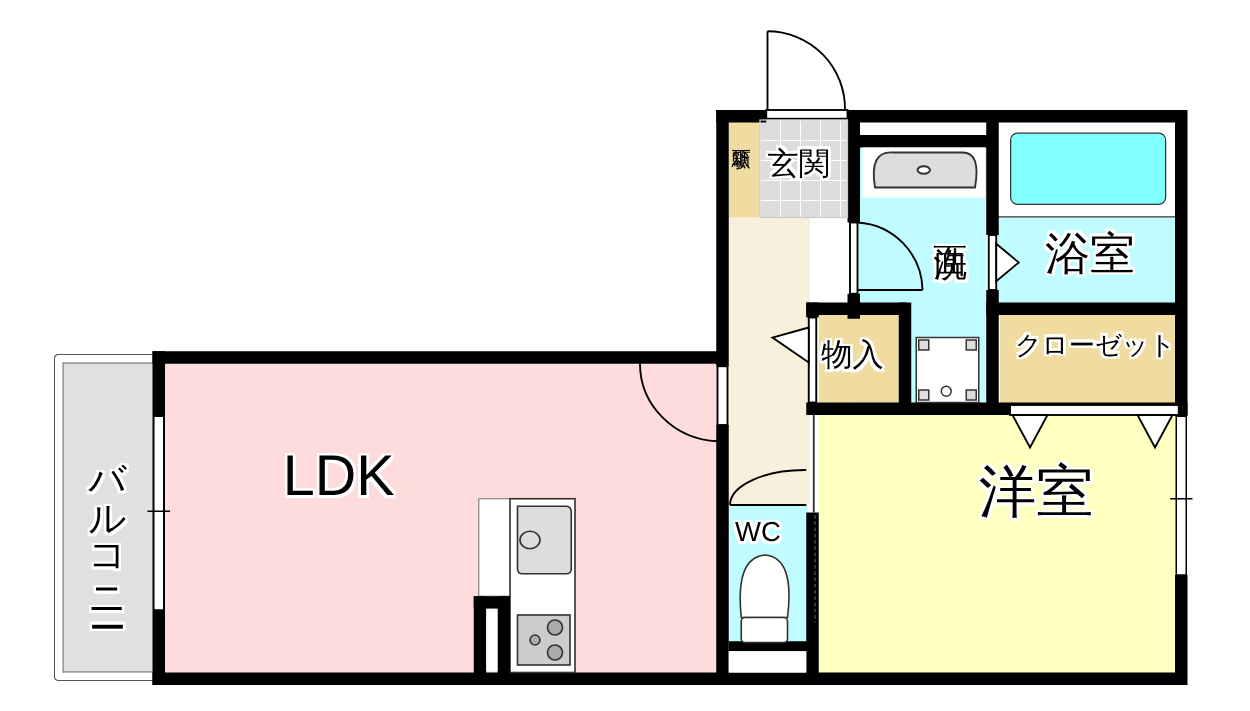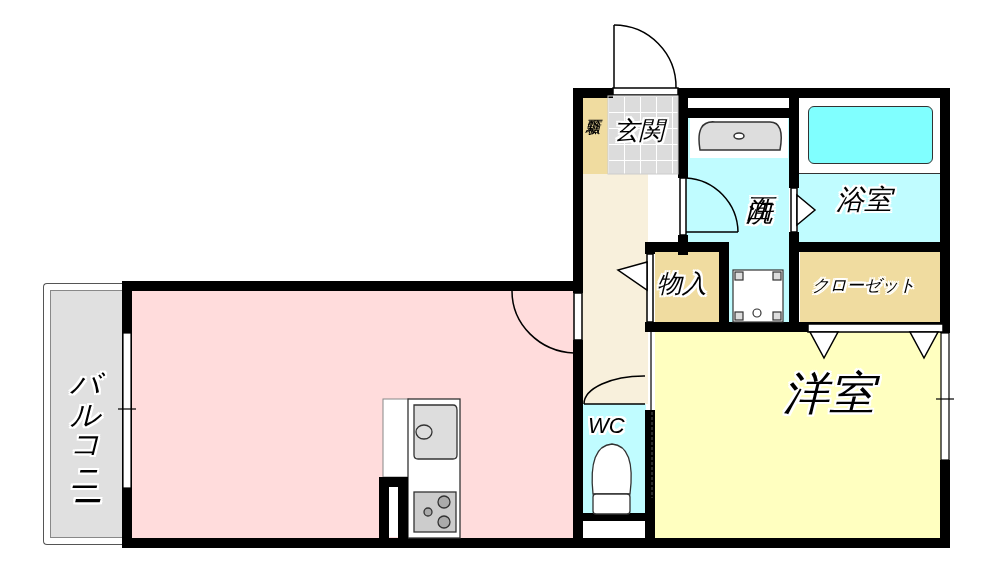--- a/index.html
+++ b/index.html
@@ -1,21 +1,21 @@
 <!DOCTYPE html>
 <html><head>
 <meta charset="utf-8">
 <style>
   html,body{margin:0;padding:0;background:#fff;}
   body{width:1000px;height:569px;position:relative;overflow:hidden;font-family:"DejaVu Sans","Liberation Sans",sans-serif;}
   .abs{position:absolute;box-sizing:border-box;}
   .lbl{position:absolute;color:#000;text-shadow:
     -2px -2px 0 #fff,2px -2px 0 #fff,-2px 2px 0 #fff,2px 2px 0 #fff,
     0 -2px 0 #fff,0 2px 0 #fff,-2px 0 0 #fff,2px 0 0 #fff;
-    line-height:1;text-align:center;white-space:nowrap;font-style:italic;}
+    line-height:1;text-align:center;white-space:nowrap;}
   .vert{writing-mode:vertical-rl;}
   svg{position:absolute;left:0;top:0;}
 </style>
 </head>
 <body>
 
 <div class="abs" style="left:43px;top:283px;width:85px;height:262px;border:1.5px solid #555;border-radius:4px;border-right:none;background:#fff;"></div>
 <div class="abs" style="left:50px;top:290px;width:78px;height:248px;background:#e0e0e0;border:1px solid #888;border-right:none;"></div>
 <div class="lbl vert" style="left:70px;top:350px;font-size:30px;">バルコニー</div>
 
@@ -163,31 +163,32 @@
     <circle cx="428" cy="512" r="4" fill="#aaa"></circle>
   </g>
 
   <rect x="379" y="477" width="10" height="68" fill="#000"></rect>
   <rect x="398" y="477" width="10" height="68" fill="#000"></rect>
   <rect x="379" y="477" width="29" height="10" fill="#000"></rect>
   <rect x="389" y="487" width="9" height="50" fill="#fff"></rect>
 </svg>
 
 <div class="lbl" style="left:196px;top:357px;width:150px;font-size:46px;font-family:'Liberation Sans',sans-serif;">
+  <div>LDK</div>
 </div>
 
 <div class="lbl" style="left:764px;top:370px;width:130px;font-size:46px;">
   <div>洋室</div>
 </div>
 
 <div class="lbl" style="left:614px;top:118px;font-size:25px;">玄関</div>
 
 <div class="lbl vert" style="left:585px;top:108px;font-size:15px;text-shadow:none;">下駄箱</div>
 
 <div class="lbl vert" style="left:746px;top:176px;font-size:27px;writing-mode:vertical-rl;">洗面</div>
 
-<div class="lbl" style="left:836px;top:186px;font-size:28px;">浴室</div>
+<div class="lbl" style="left:836px;top:186px;font-size:36px;">浴室</div>
 
 <div class="lbl" style="left:657px;top:271px;font-size:25px;">物入</div>
 
-<div class="lbl" style="left:812px;top:277px;font-size:17px;">クローゼット</div>
+<div class="lbl" style="left:812px;top:266px;font-size:21px;">クローゼット</div>
 
 <div class="lbl" style="left:588px;top:415px;font-size:22px;font-family:'Liberation Sans',sans-serif;text-align:center;">WC</div>
 
 </body></html>

